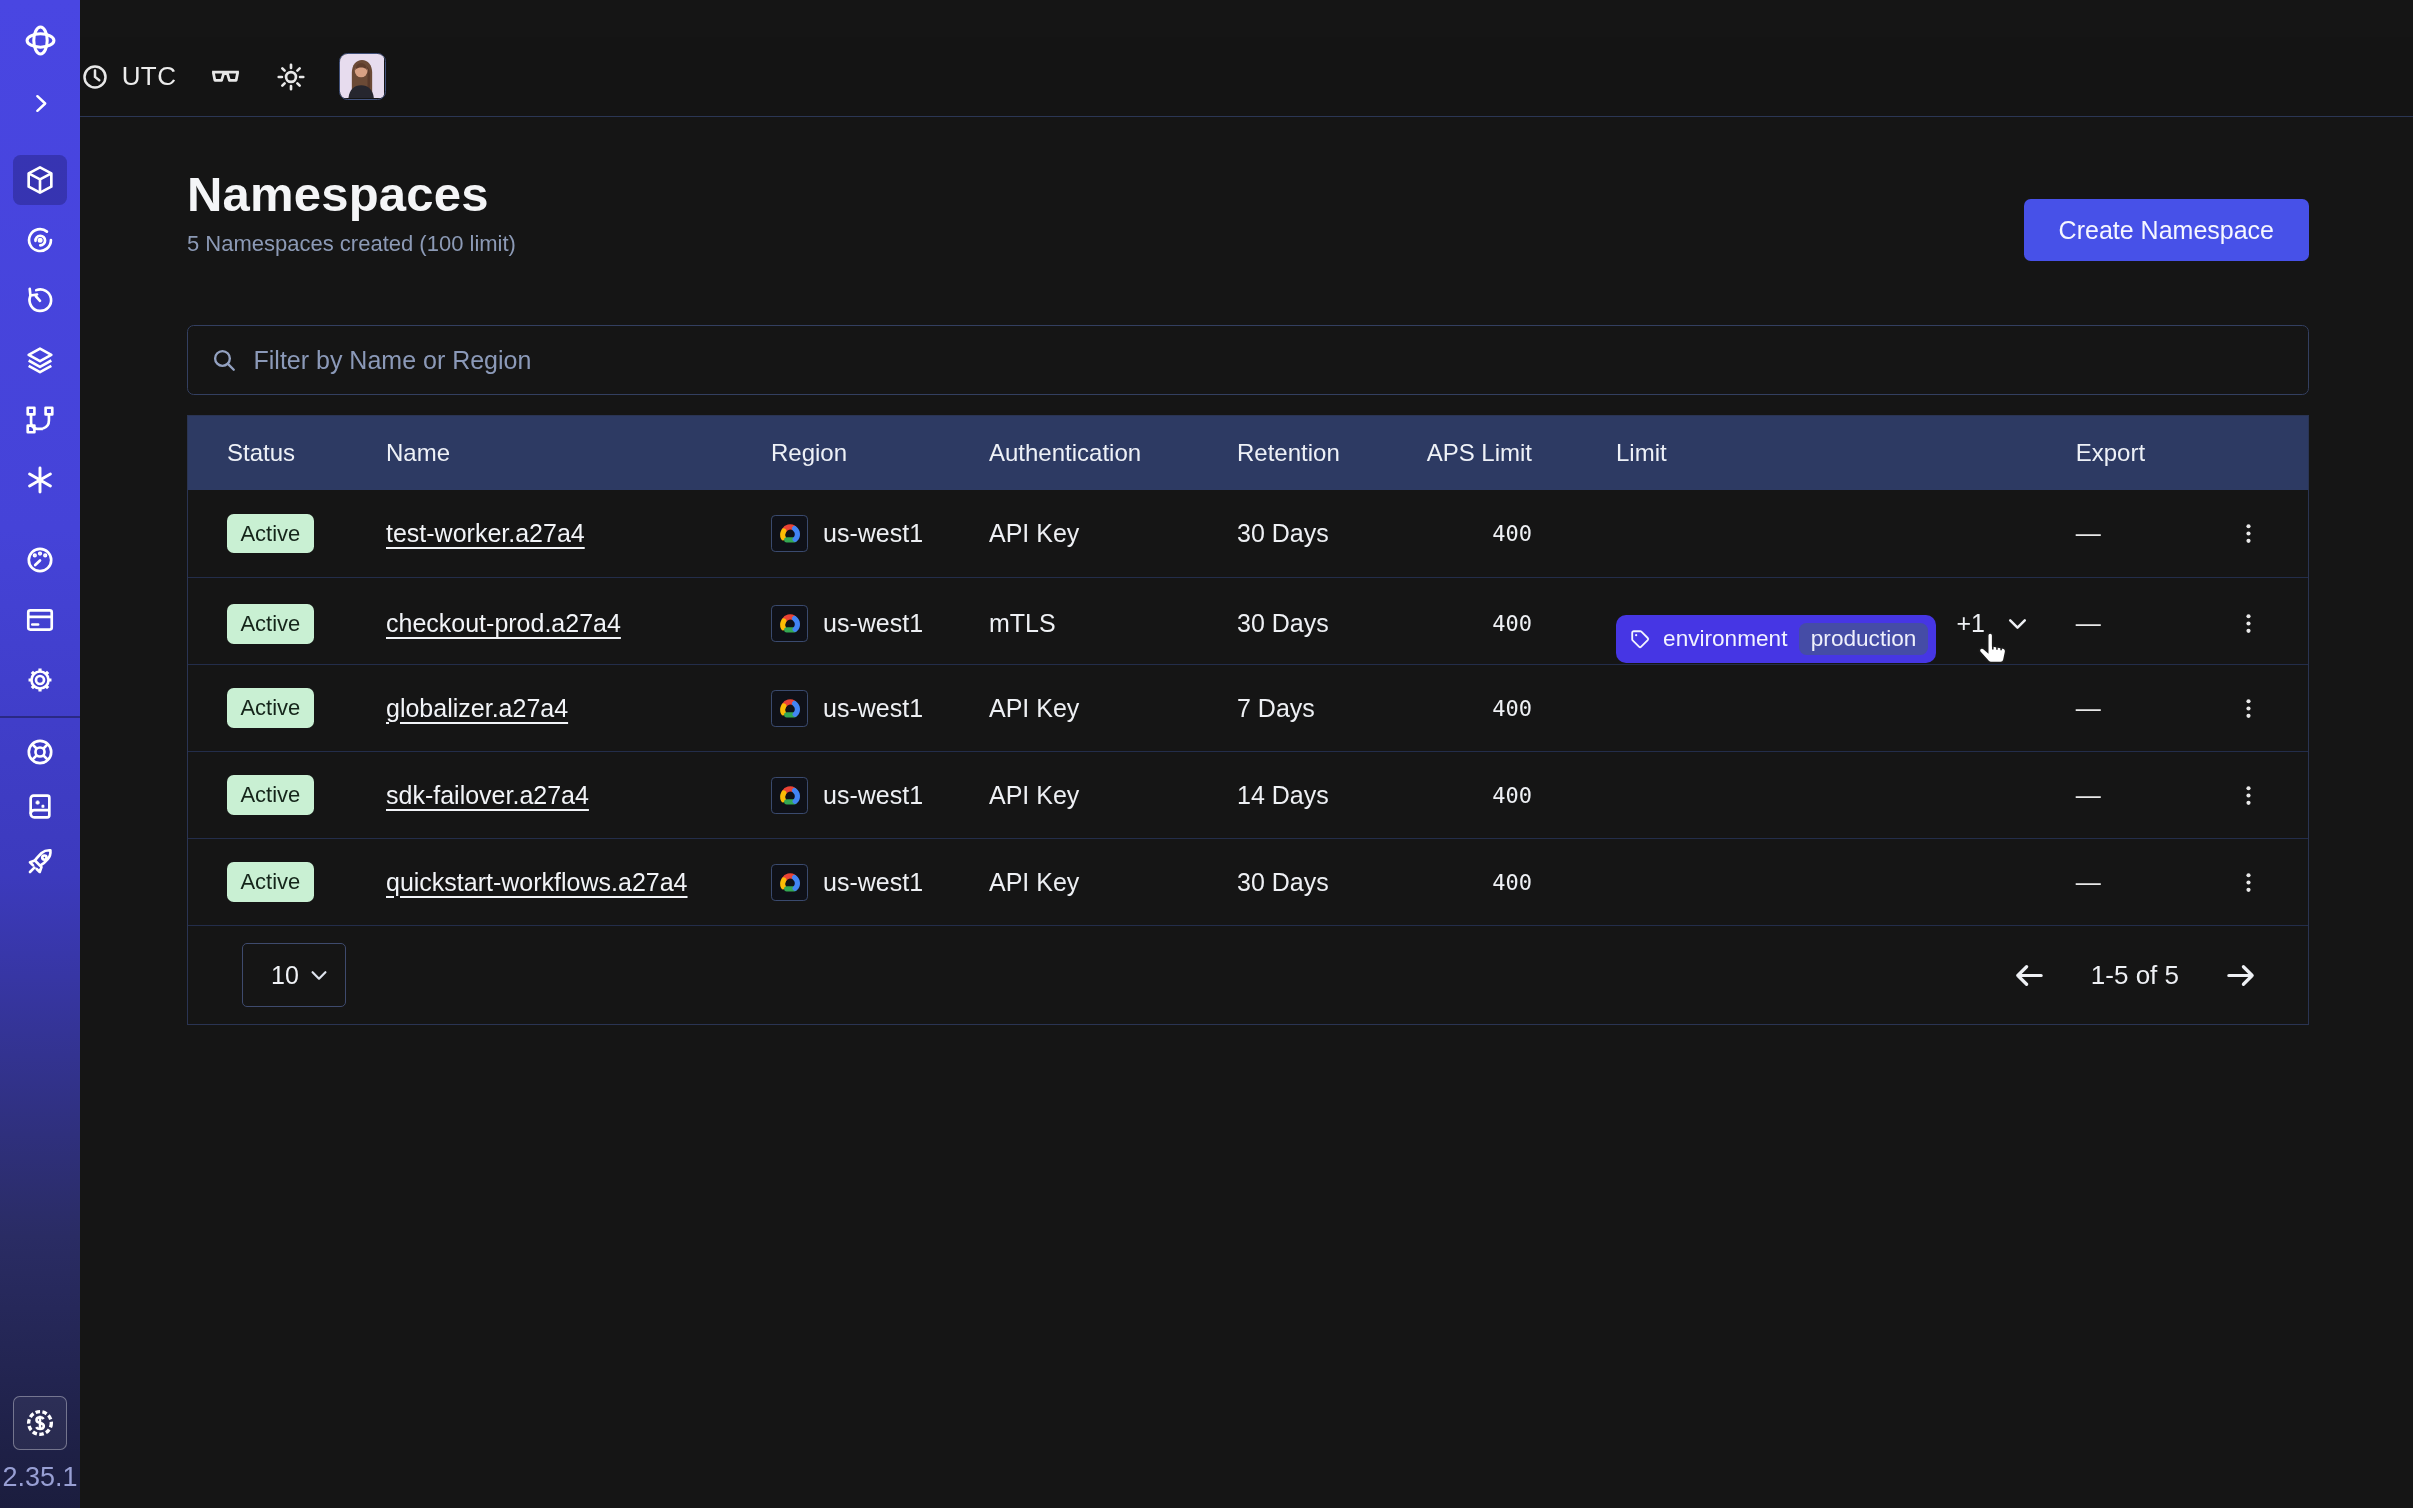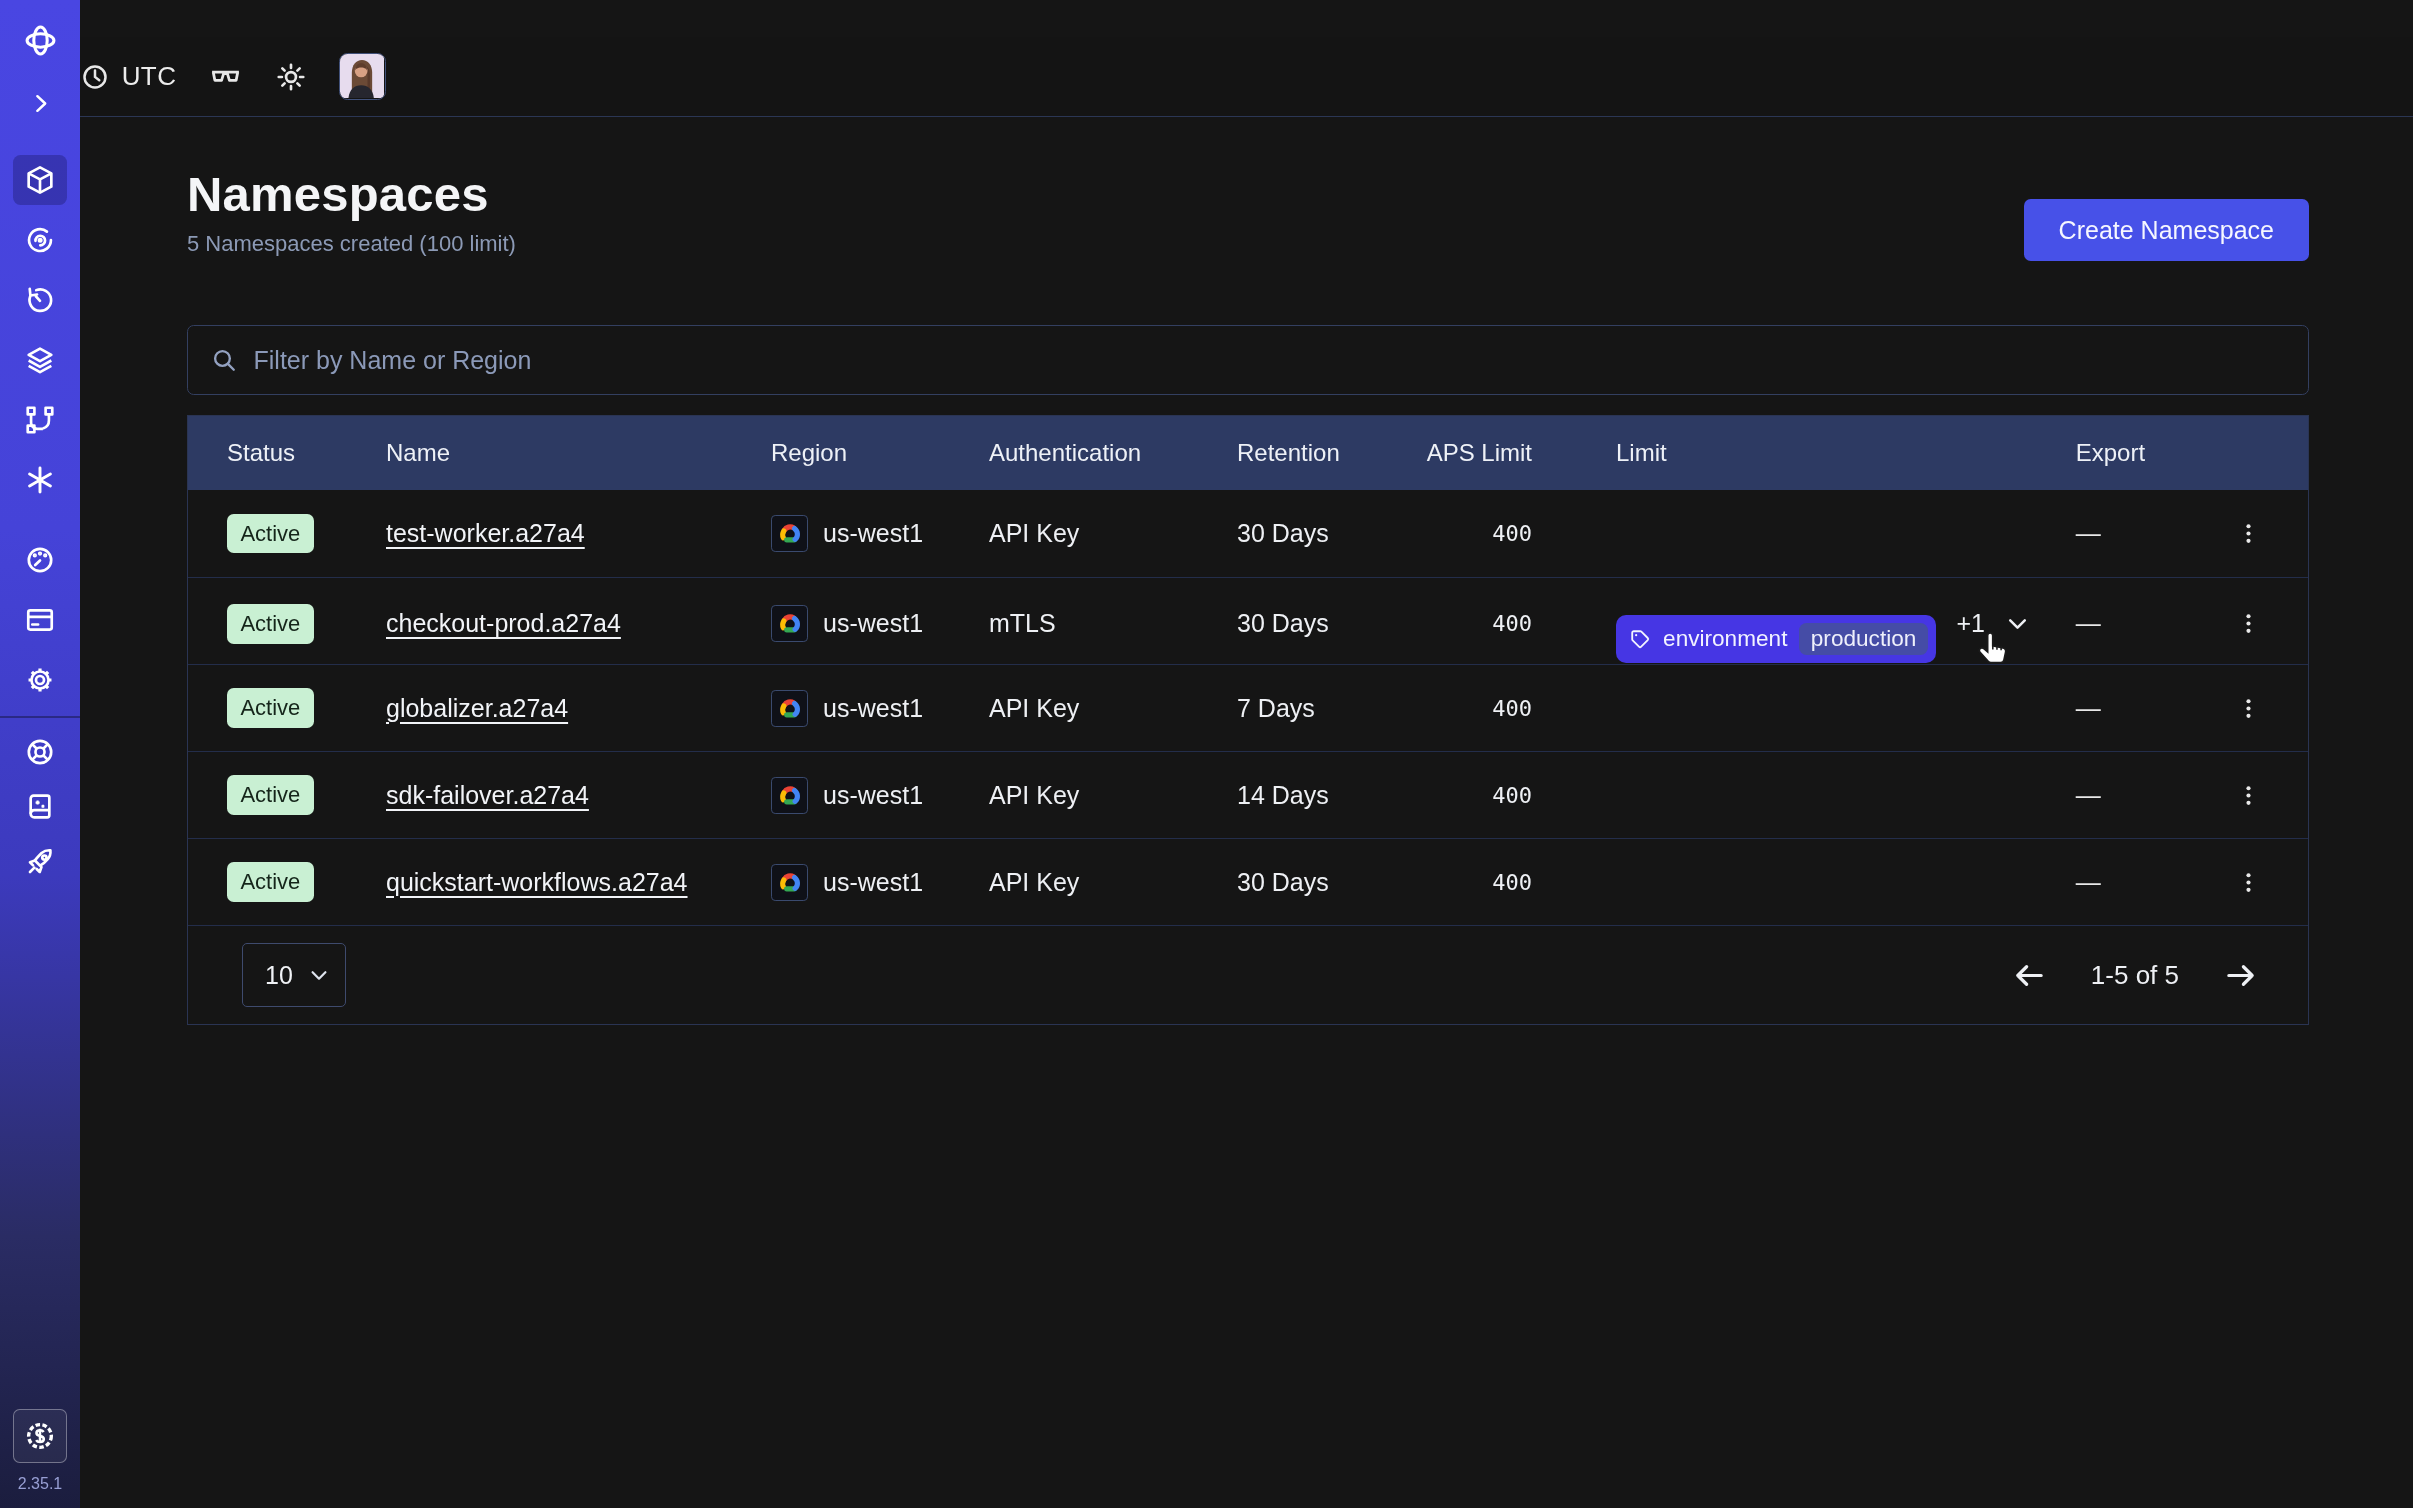--- a/index.html
+++ b/index.html
@@ -18,21 +18,21 @@
   .nav-group.g3 .nav-item { height:55px; }
   .nav-item .hl { position:absolute; left:13.4px; top:5px; width:54px; height:50px; border-radius:7.5px;
     background:rgba(10,10,60,0.28); display:none; }
   .nav-item.active .hl { display:block; }
   .nav-item svg { position:relative; }
   .side-divider { width:80px; height:1.7px; background:rgba(15,15,50,0.45); margin:6.7px 0; }
   .side-spacer { flex:1; }
   .price-badge { width:54px; height:54px; border-radius:6.7px; border:1.7px solid rgba(255,255,255,0.35);
     background:rgba(255,255,255,0.05); display:flex; align-items:center; justify-content:center;
     margin-bottom:11.7px; cursor:pointer; }
-  .side-version { font-size:16px; color:#989fd4; margin-bottom:15px; }
+  .side-version { font-size:27px; color:#989fd4; margin-bottom:15px; }
 
   
   .topbar { position:absolute; left:80px; right:0; top:0; height:80px; background:#141414;
     border-bottom:1.7px solid #2b3654; display:flex; align-items:center; justify-content:flex-start;
     padding-right:27px; gap:32px;margin-top:37px; }
   .tz { display:flex; align-items:center; gap:11.7px; cursor:pointer; }
   .tz-label { font-size:26px; color:#ececec; letter-spacing:0.4px; }
   .icon-btn { display:flex; align-items:center; justify-content:center; cursor:pointer; }
   .avatar { width:47px; height:47px; border-radius:8.4px; border:1.7px solid #41517a; overflow:hidden; cursor:pointer; }
 
@@ -75,21 +75,21 @@
   .tag-more { font-size:25px; color:#eef0f4; }
   .tag-chevron { cursor:pointer; display:flex; }
   .cell-export { display:flex; align-items:center; }
   .export-dash { margin-left:11.7px; font-size:25px; color:#e8e8e8; }
   .kebab { margin-left:auto; margin-right:1.7px; width:37px; height:47px; display:flex;
     align-items:center; justify-content:center; cursor:pointer; }
 
   .tfoot { height:99px; border-top:1.7px solid #232d4a; display:flex; align-items:center;
     padding:0 50px 0 54px; background:#151515; }
   .page-size { width:104px; height:64px; border:1.7px solid #3e4a6d; border-radius:5px;
-    display:flex; align-items:center; justify-content:space-between; padding:0 15px 0 22px;
+    display:flex; align-items:center; justify-content:space-between; padding:0 15px 0 28px;
     font-size:25px; cursor:pointer; color:#f0f2f6; }
   .pager { margin-left:auto; display:flex; align-items:center; gap:44px; }
   .pager-range { font-size:26px; color:#eef0f4; }
   .pager-arrow { display:flex; cursor:pointer; }
 
   .cursor { position:absolute; left:1976px; top:630px; z-index:50; pointer-events:none; }
 </style>
 </head>
 <body>
 

